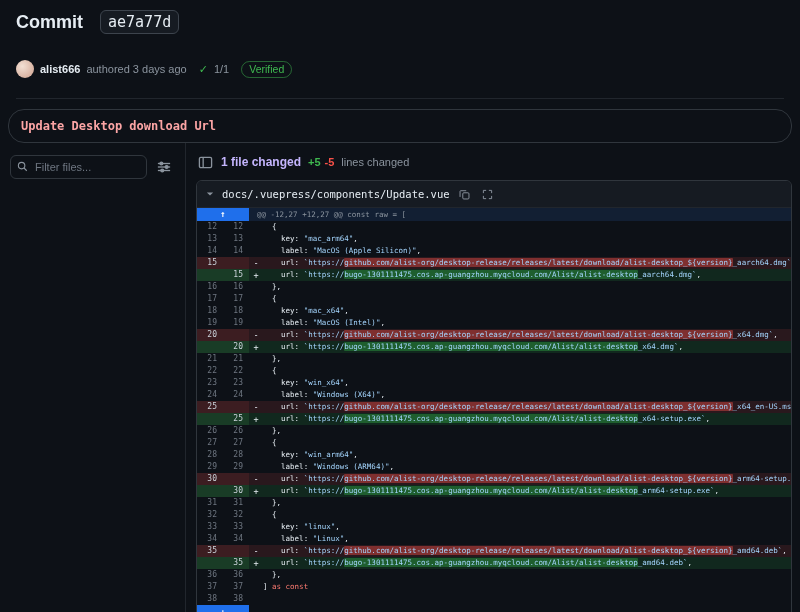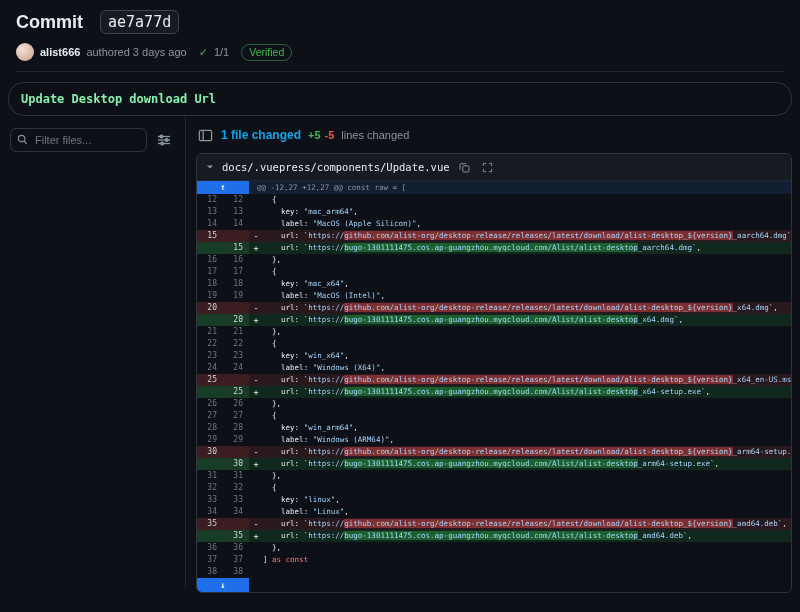--- a/index.html
+++ b/index.html
@@ -12,32 +12,32 @@
 
   
   .top { padding:10px 16px 0 16px; }
   .title-row { display:flex; align-items:center; gap:17px; }
   .page-title { font-size:18px; font-weight:600; color:#e6edf3; }
   .sha-chip {
     font-family:"DejaVu Sans Mono", monospace; font-size:15px; font-weight:400;
     border:1px solid #3d444d; border-radius:6px; padding:2px 7px; color:#e6edf3;
     background:#161b22;
   }
-  .author-row { display:flex; align-items:center; gap:6px; margin-top:9px; font-size:11px; color:#8b949e; padding-bottom:10px; border-bottom:1px solid #21262d; }
+  .author-row { display:flex; align-items:center; gap:6px; margin-top:26px; font-size:11px; color:#8b949e; padding-bottom:20px; border-bottom:1px solid #21262d; }
   .avatar { width:18px; height:18px; border-radius:50%; background:radial-gradient(circle at 35% 35%, #f2e0d4, #cfa18e); display:inline-block; }
   .author-name { color:#e6edf3; font-weight:600; }
   .check-icon { color:#3fb950; font-size:11px; margin-left:6px; }
   .checks { color:#8b949e; }
   .verified-badge {
     margin-left:6px; color:#3fb950; border:1px solid rgba(63,185,80,0.5);
     border-radius:2em; padding:0 7px; font-size:10.5px; line-height:15px; height:17px; display:inline-block;
   }
   .commit-message-box {
     margin:10px 8px 0 8px; border:1px solid #30363d; border-radius:16px;
-    padding:9px 12px; font-family:"DejaVu Sans Mono", monospace; font-size:12px; font-weight:700; color:#86efac;
+    padding:9px 12px; font-family:"DejaVu Sans Mono", monospace; font-size:12px; font-weight:700; color:#fca5a5;
   }
   .branch-row { display:flex; align-items:center; gap:7px; padding:9px 16px 10px 16px; border-bottom:1px solid #21262d; }
   .branch-chip {
     background:rgba(56,139,253,0.15); color:#58a6ff; border-radius:6px;
     font-family:"DejaVu Sans Mono", monospace; font-size:10.5px; padding:2px 8px;
   }
 
   
   .content { display:flex; align-items:stretch; height:472px; }
   .sidebar { width:186px; min-width:186px; border-right:1px solid #21262d; padding:12px 10px; }
@@ -49,21 +49,21 @@
     color:#e6edf3; font-size:11px; padding:0 6px 0 24px; outline:none;
   }
   .filter-input::placeholder { color:#6e7681; }
   .icon-btn { background:none; border:none; cursor:pointer; display:flex; align-items:center; justify-content:center; width:22px; height:22px; }
   .tree { margin-top:14px; }
   .tree-folder { display:flex; align-items:center; gap:5px; font-size:11px; color:#e6edf3; padding:2px 0; cursor:pointer; }
   .tree-file { display:flex; align-items:center; gap:5px; font-size:11px; color:#e6edf3; padding:3px 0 2px 22px; cursor:pointer; }
 
   .main { flex:1; min-width:0; padding:8px 8px 0 10px; }
   .summary-row { display:flex; align-items:center; gap:7px; margin:2px 0 9px 0; font-size:12px; color:#8b949e; }
-  .files-changed { color:#0ea5e9; font-weight:600; }
+  .files-changed { color:#c4b5fd; font-weight:600; }
   .additions { color:#3fb950; font-weight:600; font-size:11px; }
   .deletions { color:#f85149; font-weight:600; font-size:11px; margin-left:-3px; }
   .lines-changed { font-size:11px; }
 
   
   .file-card { border:1px solid #30363d; border-radius:6px; overflow:hidden; }
   .file-header {
     background:#161b22; padding:5px 8px; display:flex; align-items:center; gap:7px;
     border-bottom:1px solid #21262d;
   }

